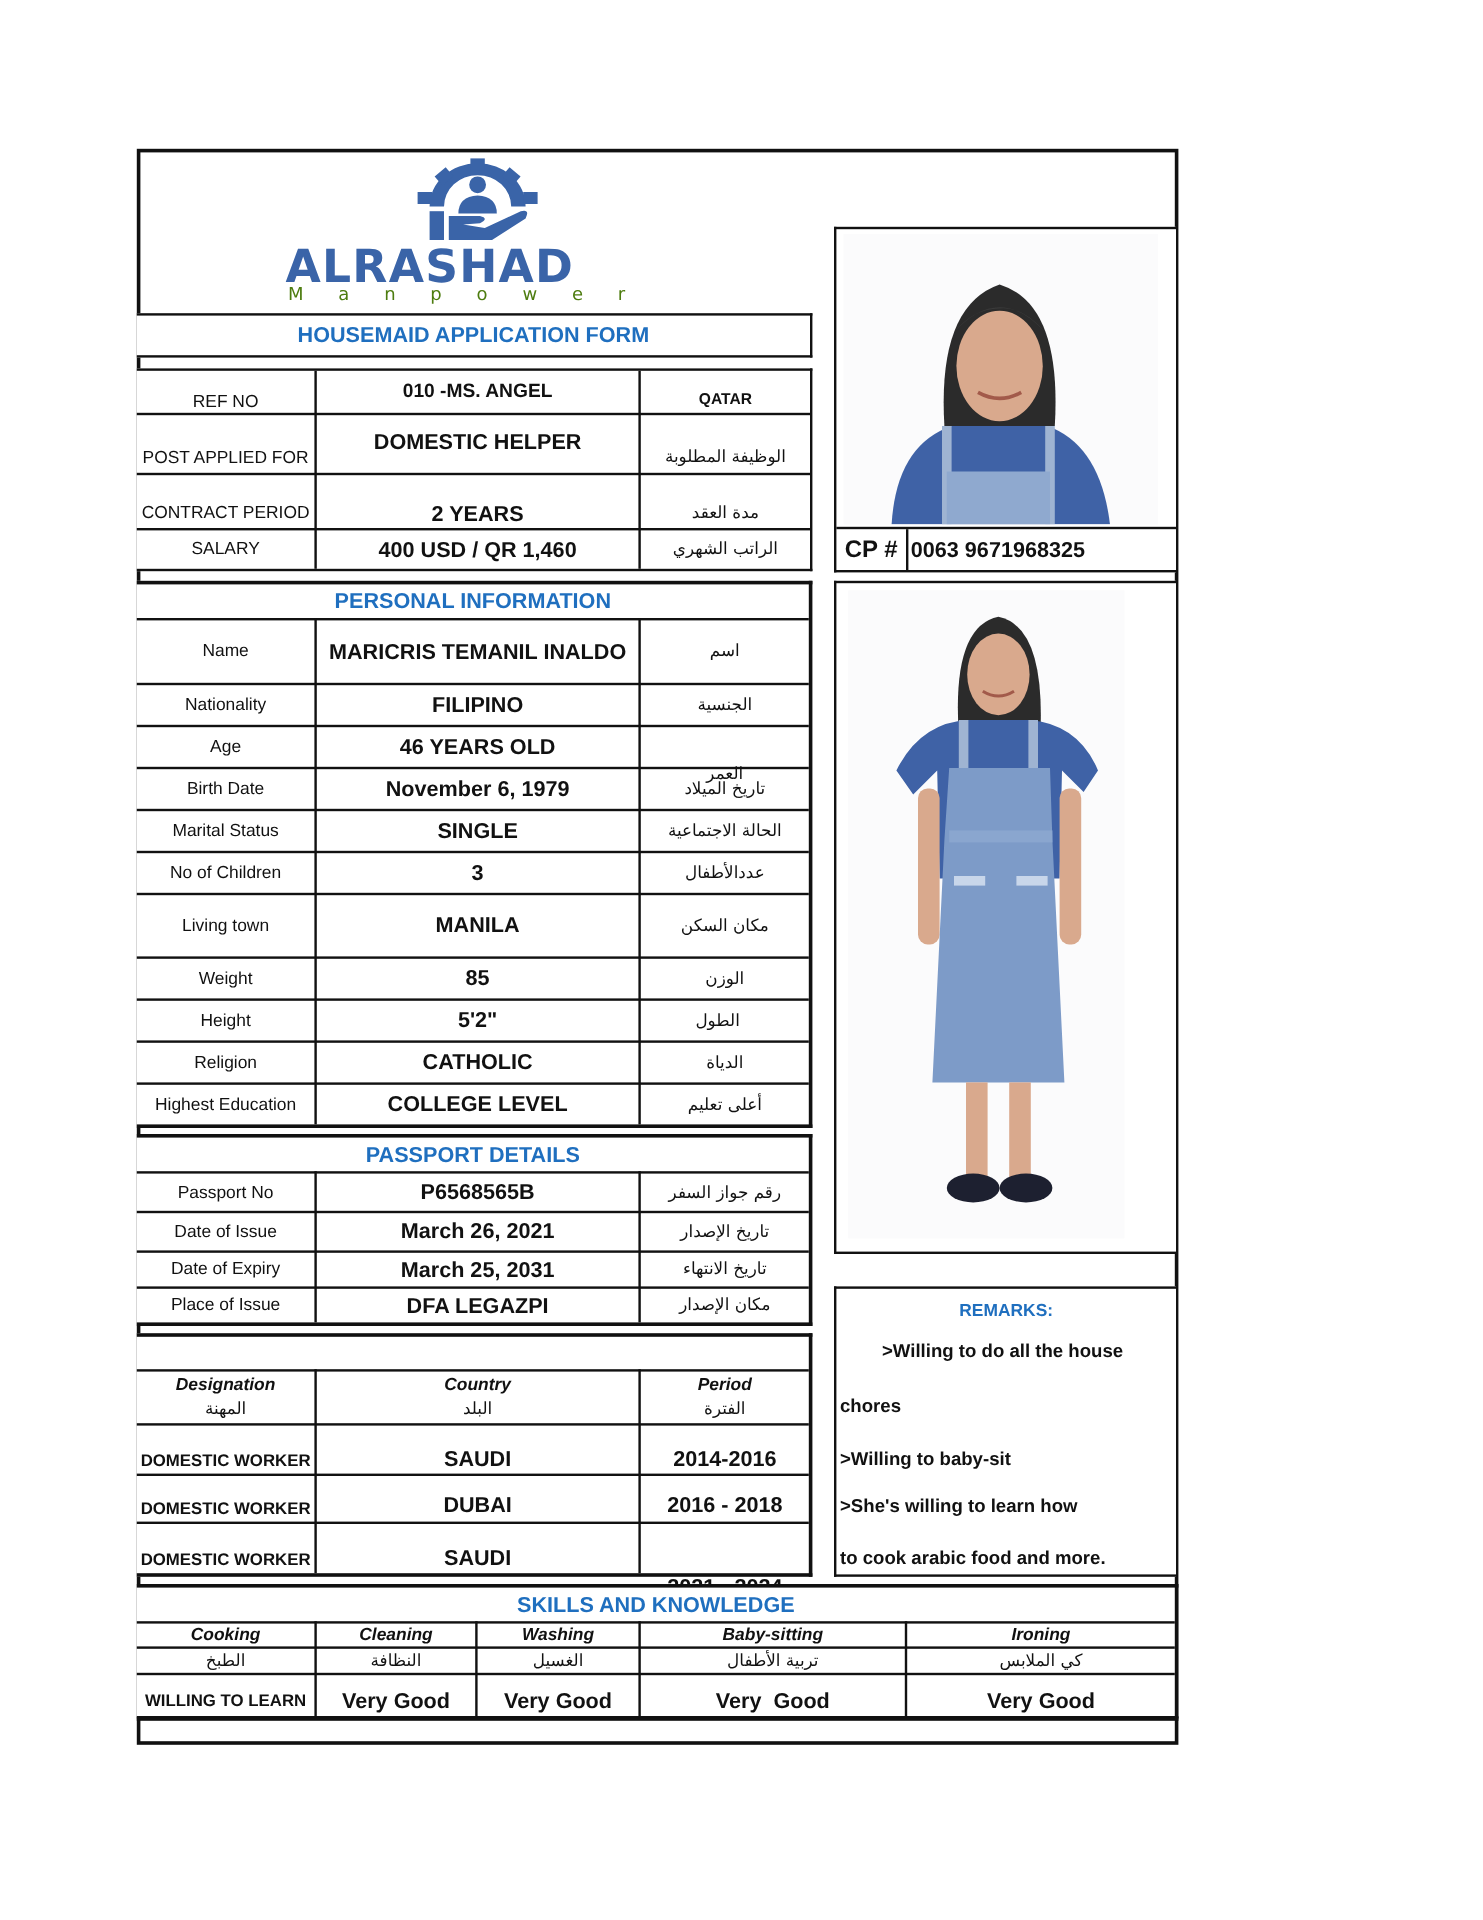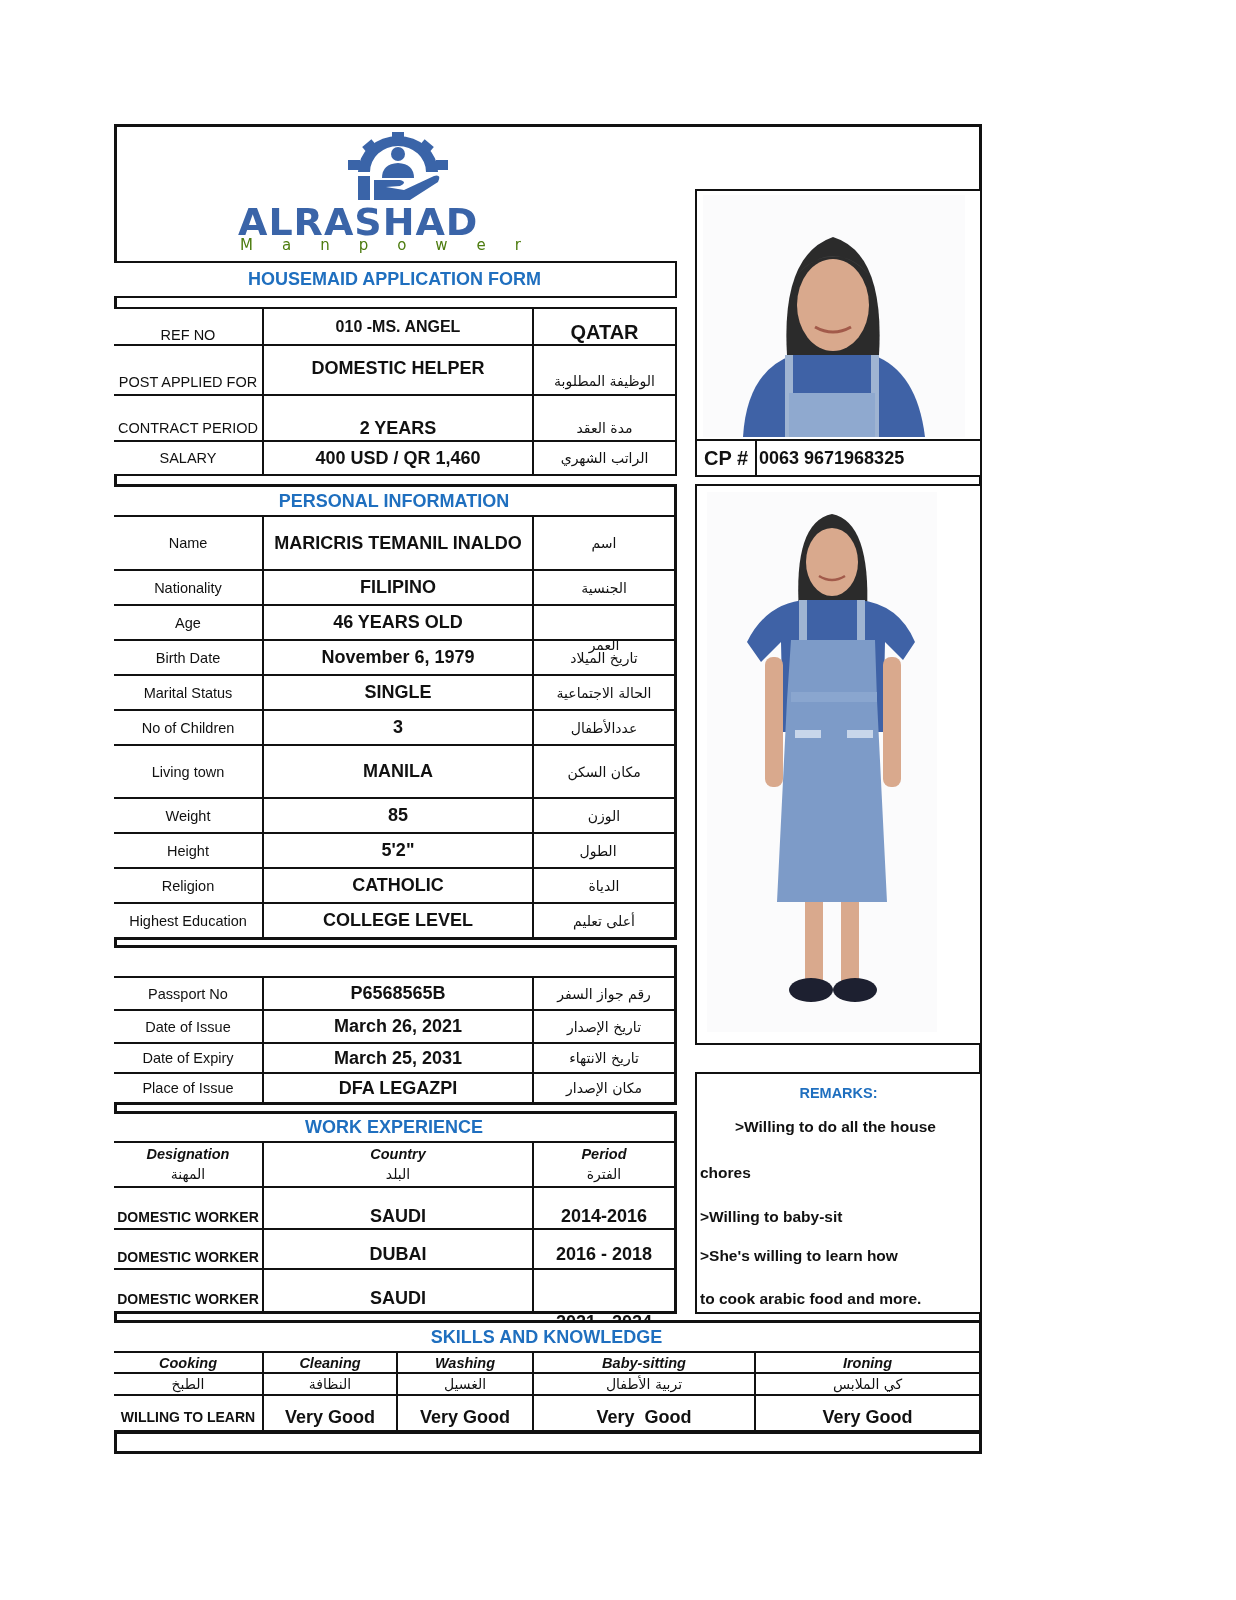--- a/index.html
+++ b/index.html
@@ -60,21 +60,21 @@
 
 <div class="box" style="left:114px; top:307px; width:563px; height:169px; border-width:2px 2px 2px 0;">
   <div class="vline" style="left:148px; top:0; height:165px;"></div>
   <div class="vline" style="left:418px; top:0; height:165px;"></div>
   <div class="hline" style="left:0; top:35px; width:561px;"></div>
   <div class="hline" style="left:0; top:85px; width:561px;"></div>
   <div class="hline" style="left:0; top:131px; width:561px;"></div>
 
   <div class="cell lbl" style="left:0; top:10px; width:148px; height:32px;">REF NO</div>
   <div class="cell val" style="left:150px; top:0; width:268px; height:35px; font-size:16px;">010 -MS. ANGEL</div>
-  <div class="cell val" style="left:420px; top:6px; width:141px; height:35px; font-size:20px;">QATAR</div>
+  <div class="cell val" style="left:420px; top:6px; width:141px; height:35px; font-size:13px;">QATAR</div>
 
   <div class="cell lbl" style="left:0; top:60px; width:148px; height:26px;">POST APPLIED FOR</div>
   <div class="cell val" style="left:150px; top:37px; width:268px; height:48px; align-items:flex-start; padding-top:12px;">DOMESTIC HELPER</div>
   <div class="cell ar" style="left:420px; top:58px; width:141px; height:28px;">الوظيفة المطلوبة</div>
 
   <div class="cell lbl" style="left:0; top:106px; width:148px; height:26px;">CONTRACT PERIOD</div>
   <div class="cell val" style="left:150px; top:87px; width:268px; height:44px; align-items:flex-start; padding-top:22px;">2 YEARS</div>
   <div class="cell ar" style="left:420px; top:106px; width:141px; height:26px;">مدة العقد</div>
 
   <div class="cell lbl" style="left:0; top:133px; width:148px; height:32px;">SALARY</div>
@@ -194,20 +194,21 @@
       <rect x="140" y="238" width="26" height="8" fill="#c8d6ea"></rect>
       <rect x="98" y="410" width="18" height="80" fill="#d9a98d"></rect>
       <rect x="134" y="410" width="18" height="80" fill="#d9a98d"></rect>
       <ellipse cx="104" cy="498" rx="22" ry="12" fill="#1d2030"></ellipse>
       <ellipse cx="148" cy="498" rx="22" ry="12" fill="#1d2030"></ellipse>
     </svg>
   </div>
 </div>
 
 <div class="box" style="left:114px; top:945px; width:563px; height:160px; border-width:3px 3px 3px 0;">
+  <div class="cell sec" style="left:0; top:0; width:560px; height:28px;">PASSPORT DETAILS</div>
   <div class="hline" style="left:0; top:28px; width:560px;"></div>
   <div class="vline" style="left:148px; top:28px; height:126px;"></div>
   <div class="vline" style="left:418px; top:28px; height:126px;"></div>
   <div class="hline" style="left:0; top:61px; width:560px;"></div>
   <div class="hline" style="left:0; top:94px; width:560px;"></div>
   <div class="hline" style="left:0; top:124px; width:560px;"></div>
 
   <div>
     <div class="cell lbl" style="left:0; top:30px; width:148px; height:31px;">Passport No</div>
     <div class="cell val" style="left:150px; top:30px; width:268px; height:31px;">P6568565B</div>
@@ -224,21 +225,20 @@
     <div class="cell ar" style="left:420px; top:96px; width:140px; height:28px;">تاريخ الانتهاء</div>
   </div>
   <div>
     <div class="cell lbl" style="left:0; top:126px; width:148px; height:28px;">Place of Issue</div>
     <div class="cell val" style="left:150px; top:126px; width:268px; height:28px;">DFA LEGAZPI</div>
     <div class="cell ar" style="left:420px; top:126px; width:140px; height:28px;">مكان الإصدار</div>
   </div>
 </div>
 
 <div class="box" style="left:114px; top:1111px; width:563px; height:203px; border-width:3px 3px 3px 0;">
-  <div class="cell sec" style="left:0; top:0; width:560px; height:27px;">WORK EXPERIENCE</div>
   <div class="hline" style="left:0; top:27px; width:560px;"></div>
   <div class="vline" style="left:148px; top:27px; height:170px;"></div>
   <div class="vline" style="left:418px; top:27px; height:170px;"></div>
   <div class="hline" style="left:0; top:72px; width:560px;"></div>
   <div class="hline" style="left:0; top:114px; width:560px;"></div>
   <div class="hline" style="left:0; top:154px; width:560px;"></div>
 
   <div>
     <div class="cell it" style="left:0; top:29px; width:148px; height:22px;">Designation</div>
     <div class="cell ar" style="left:0; top:50px; width:148px; height:20px;">المهنة</div>

